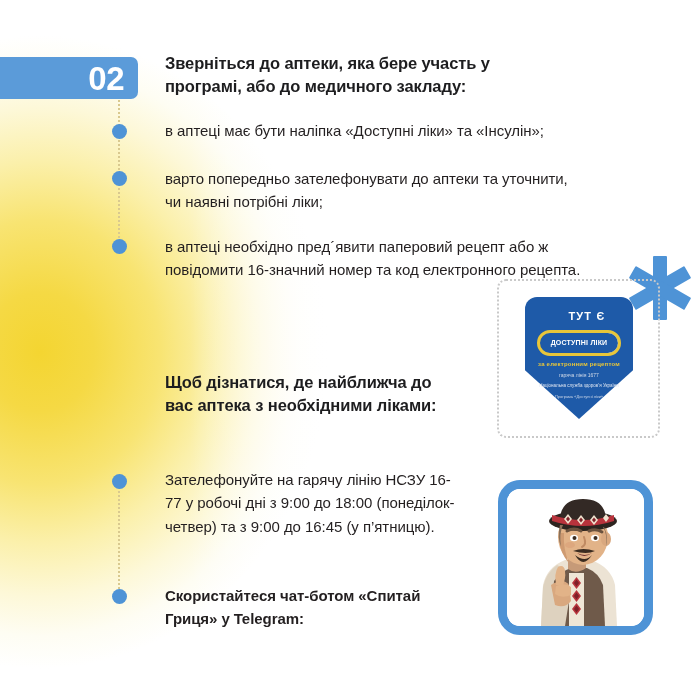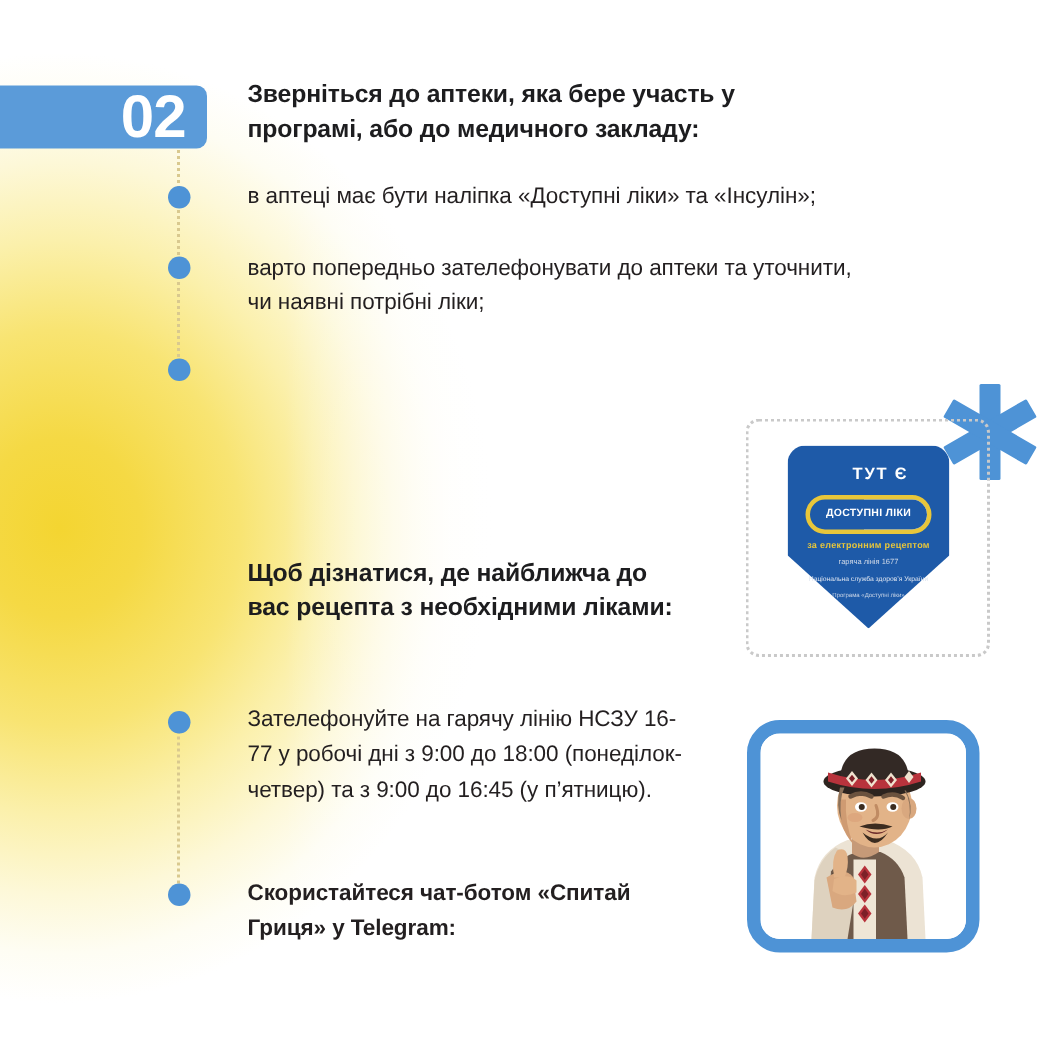--- a/index.html
+++ b/index.html
@@ -51,21 +51,21 @@
     background: #5b9bd9;
     border-radius: 0 7px 7px 0;
     display: flex;
     align-items: center;
     justify-content: flex-end;
     box-sizing: border-box;
     padding-right: 14px;
   }
   #number-badge .num {
     color: #ffffff;
-    font-size: 40px;
+    font-size: 33px;
     font-weight: bold;
     letter-spacing: -0.5px;
     line-height: 1;
   }
 
   
   .rail {
     position: absolute;
     left: 118px;
     width: 0;
@@ -254,22 +254,23 @@
 <div class="bullet-dot" style="top:589px;"></div>
 
 <div id="content">
 
   <div class="heading" style="top:52px;">Зверніться до аптеки, яка бере участь у програмі, або до медичного закладу:</div>
 
   <div class="para" style="top:167px;">варто попередньо зателефонувати до аптеки та уточнити, чи наявні потрібні ліки;</div>
 
   <div class="para" style="top:119px;">в аптеці має бути наліпка «Доступні ліки» та «Інсулін»;</div>
 
-
-  <div class="heading" style="top:371px; width:290px;">Щоб дізнатися, де найближча до вас рецепта з необхідними ліками:</div>
+  <div class="para" style="top:235px;">в аптеці необхідно пред´явити паперовий рецепт або ж повідомити 16-значний номер та код електронного рецепта.</div>
+
+  <div class="heading" style="top:371px; width:290px;">Щоб дізнатися, де найближча до вас аптека з необхідними ліками:</div>
 
   <div class="para narrow" style="top:468px;">Зателефонуйте на гарячу лінію НСЗУ 16-77 у робочі дні з 9:00 до 18:00 (понеділок-четвер) та з 9:00 до 16:45 (у п’ятницю).</div>
 
   <div class="para narrow" style="top:584px;font-weight:bold;">Скористайтеся чат-ботом «Спитай Гриця» у Telegram:</div>
 
 </div>
 
 <div id="asterisk">
   <div class="arm"></div>
   <div class="arm r60"></div>

